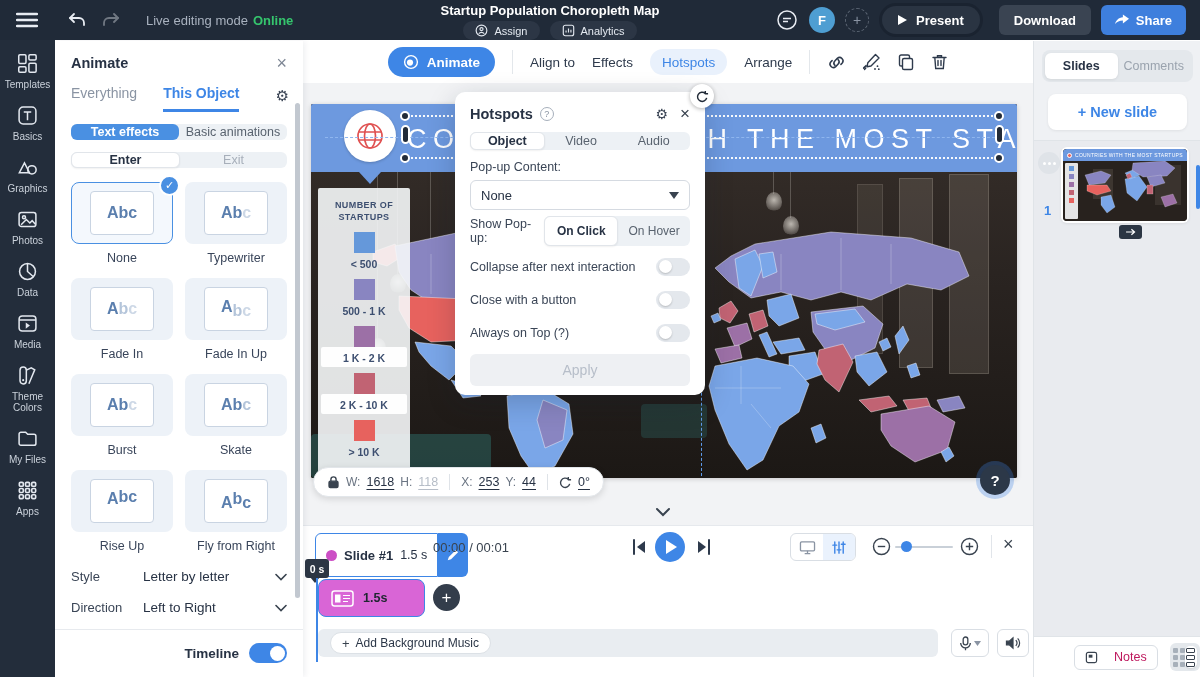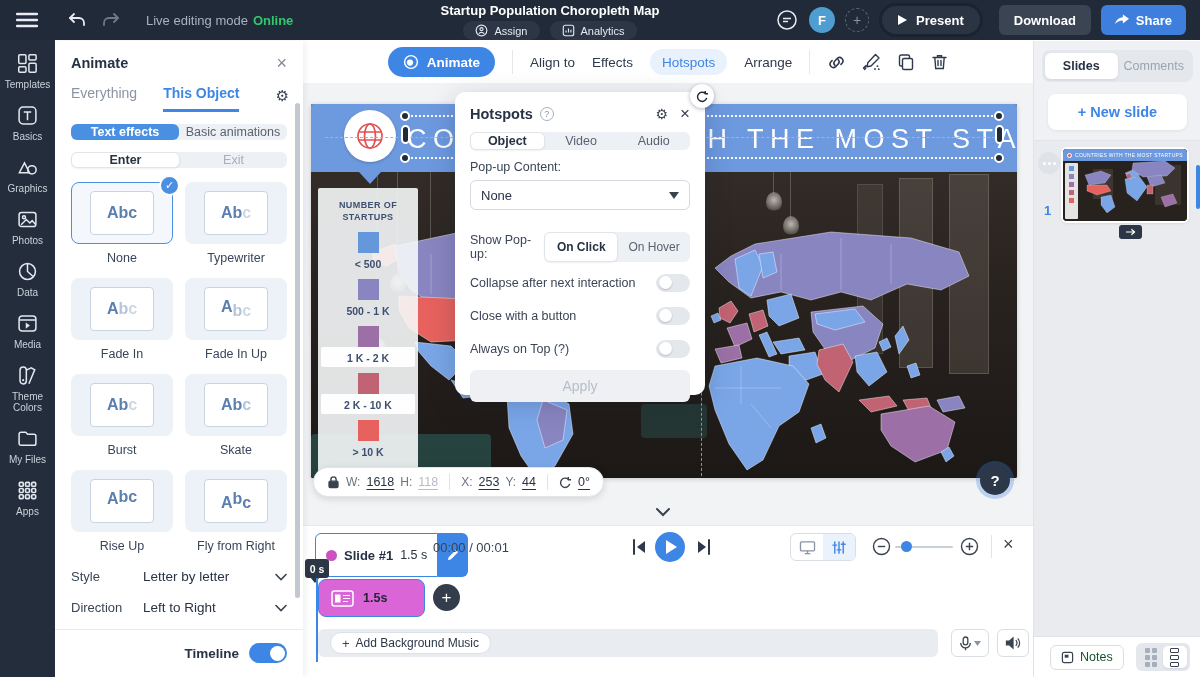--- a/index.html
+++ b/index.html
@@ -100,21 +100,21 @@
   .bulb{position:absolute;width:16px;height:20px;border-radius:50%;background:radial-gradient(circle at 50% 40%,rgba(235,230,222,.75),rgba(200,195,188,.25) 70%,transparent 75%);}
   .stem{position:absolute;width:1px;background:rgba(210,205,198,.28);}
   .teal{position:absolute;background:#2E6B68;opacity:.5;border-radius:4px;}
   .mapsvg{position:absolute;inset:0;}
   .banner{position:absolute;left:0;top:0;width:706px;height:68px;background:#6D99DF;}
   .map-title{position:absolute;left:96px;top:20px;color:#fff;font-size:27px;letter-spacing:6.5px;white-space:nowrap;}
   .globe{position:absolute;left:33px;top:6px;width:52px;height:52px;border-radius:50%;background:#fff;
          display:flex;align-items:center;justify-content:center;box-shadow:0 1px 3px rgba(0,0,0,.2);}
   .notch{position:absolute;left:48px;top:68px;width:0;height:0;border-left:11px solid transparent;
          border-right:11px solid transparent;border-top:12px solid #6D99DF;}
-  .legend{position:absolute;left:7px;top:84px;width:100px;height:290px;background:rgba(246,248,250,.9);border-radius:2px;
+  .legend{position:absolute;left:7px;top:84px;width:92px;height:290px;background:rgba(246,248,250,.9);border-radius:2px;
           display:flex;flex-direction:column;align-items:center;padding-top:11px;}
   .leg-title{font-size:9px;font-weight:700;color:#3D4F70;text-align:center;letter-spacing:.4px;line-height:12px;width:80px;}
   .leg-row{display:flex;flex-direction:column;align-items:center;margin-top:9px;position:relative;width:100%;}
   .leg-sq{width:21px;height:21px;}
   .leg-lab{margin-top:5px;font-size:10.5px;font-weight:700;color:#3D4F70;position:relative;z-index:1;}
   .leg-chip{position:absolute;left:3px;right:3px;bottom:-3px;height:20px;background:rgba(255,255,255,.95);border-radius:2px;}
   
   .dotline{position:absolute;left:96px;width:590px;border-top:2px dotted rgba(255,255,255,.95);}
   .bluedash-h{position:absolute;left:14px;width:680px;border-top:1px dashed #8FB6EF;}
   .bluedash-v{position:absolute;left:390px;top:68px;height:304px;border-left:1px dashed #5E9AE8;}
@@ -140,21 +140,21 @@
   .hp-title{font-size:14.5px;font-weight:700;color:#273244;}
   .hp-help{width:14px;height:14px;border-radius:50%;border:1px solid #A6AFBB;color:#8A94A2;font-size:9px;display:flex;
            align-items:center;justify-content:center;margin-left:7px;}
   .hp-gear{margin-left:auto;font-size:14px;color:#3A4454;cursor:pointer;}
   .hp-x{margin-left:12px;color:#39434F;font-size:17px;line-height:12px;cursor:pointer;}
   .hp-tabs{margin-top:8px;height:18px;}
   .hp-lab{margin-top:10px;font-size:12.5px;color:#3A4556;}
   .hp-select{margin-top:6px;height:30px;border:1px solid #D5DAE1;border-radius:6px;display:flex;align-items:center;
              padding:0 10px;font-size:13px;color:#273244;cursor:pointer;}
   .hp-select .chev{margin-left:auto;}
-  .hp-showrow{margin-top:22px;display:flex;align-items:center;}
+  .hp-showrow{margin-top:6px;display:flex;align-items:center;}
   .hp-seg{width:154px;height:30px;margin-left:auto;margin-top:0;}
   .hp-seg .c{font-size:12px;}
   .hp-togrow{margin-top:8px;display:flex;align-items:center;justify-content:space-between;height:25px;}
   .hp-togrow .tl{font-size:12.5px;color:#3A4556;}
   .hp-apply{margin-top:9px;height:32px;background:#EEF0F3;border-radius:6px;display:flex;align-items:center;
             justify-content:center;font-size:14px;color:#B7BEC9;cursor:pointer;}
   
   .tline{position:absolute;left:0;bottom:0;width:730px;height:152px;background:#fff;border-top:1px solid #E6E9ED;z-index:5;}
   .sl-pill{position:absolute;left:12px;top:7px;height:44px;display:flex;align-items:stretch;cursor:pointer;}
   .sl-main{display:flex;align-items:center;gap:7px;background:#fff;border:1px solid var(--accent);
@@ -215,22 +215,22 @@
   .th-dot{width:5px;height:5px;border-radius:50%;background:#E8655F;border:1px solid #fff;flex:none;}
   .th-title{font-size:5px;color:#fff;letter-spacing:.3px;white-space:nowrap;}
   .th-leg{position:absolute;left:2px;top:14px;width:13px;bottom:2px;background:rgba(248,249,251,.9);border-radius:1px;
           display:flex;flex-direction:column;align-items:center;gap:3px;padding-top:3px;}
   .th-sq{width:5px;height:5px;}
   .sel-bar{position:absolute;right:0px;top:24px;width:4px;height:44px;background:var(--accent);border-radius:2px;}
   .r-num{position:absolute;left:10px;top:62px;color:var(--accent);font-size:13px;font-weight:700;}
   .r-arrow{position:absolute;left:85px;top:84px;width:23px;height:14px;background:#2C3644;border-radius:3px;display:flex;
            align-items:center;justify-content:center;cursor:pointer;}
   .r-bottom{position:absolute;left:0;right:0;bottom:0;height:40px;background:#fff;display:flex;align-items:center;}
-  .notes-btn{margin-left:16px;height:25px;border:1px solid #D9DEE4;border-radius:6px;background:#fff;display:flex;
-             align-items:center;gap:6px;padding:0 10px;font-size:12.5px;color:#14532d;cursor:pointer;}
+  .notes-btn{margin-left:40px;height:25px;border:1px solid #D9DEE4;border-radius:6px;background:#fff;display:flex;
+             align-items:center;gap:16px;padding:0 10px;font-size:12.5px;color:#be185d;cursor:pointer;}
   .vtoggle{margin-left:12px;width:54px;height:28px;background:#E4E8EC;border-radius:6px;display:flex;padding:3px;}
   .vtoggle .vt{flex:1;display:flex;align-items:center;justify-content:center;border-radius:5px;cursor:pointer;}
   .vtoggle .vt.on{background:#fff;box-shadow:0 1px 2px rgba(0,0,0,.08);}
   .gridicon{display:grid;grid-template-columns:5px 5px;gap:2px;}
   .gridicon i{width:5px;height:5px;background:#A7B0BA;border-radius:1px;}
   .listicon{display:flex;flex-direction:column;gap:2px;}
   .listicon i{width:9px;height:5px;border:1.3px solid #39434F;border-radius:1px;}
 </style>
 </head>
 <body>

